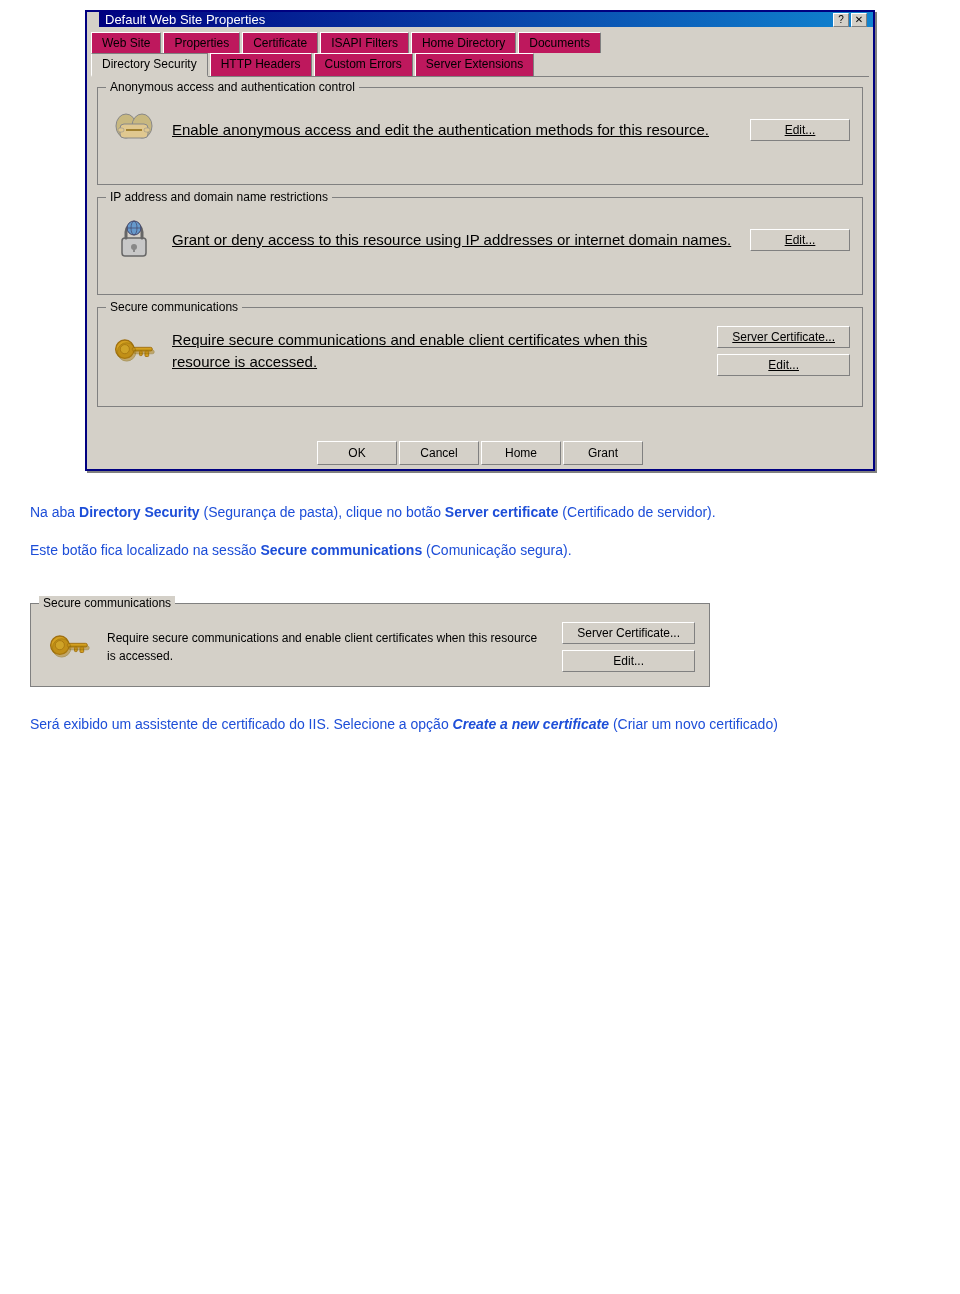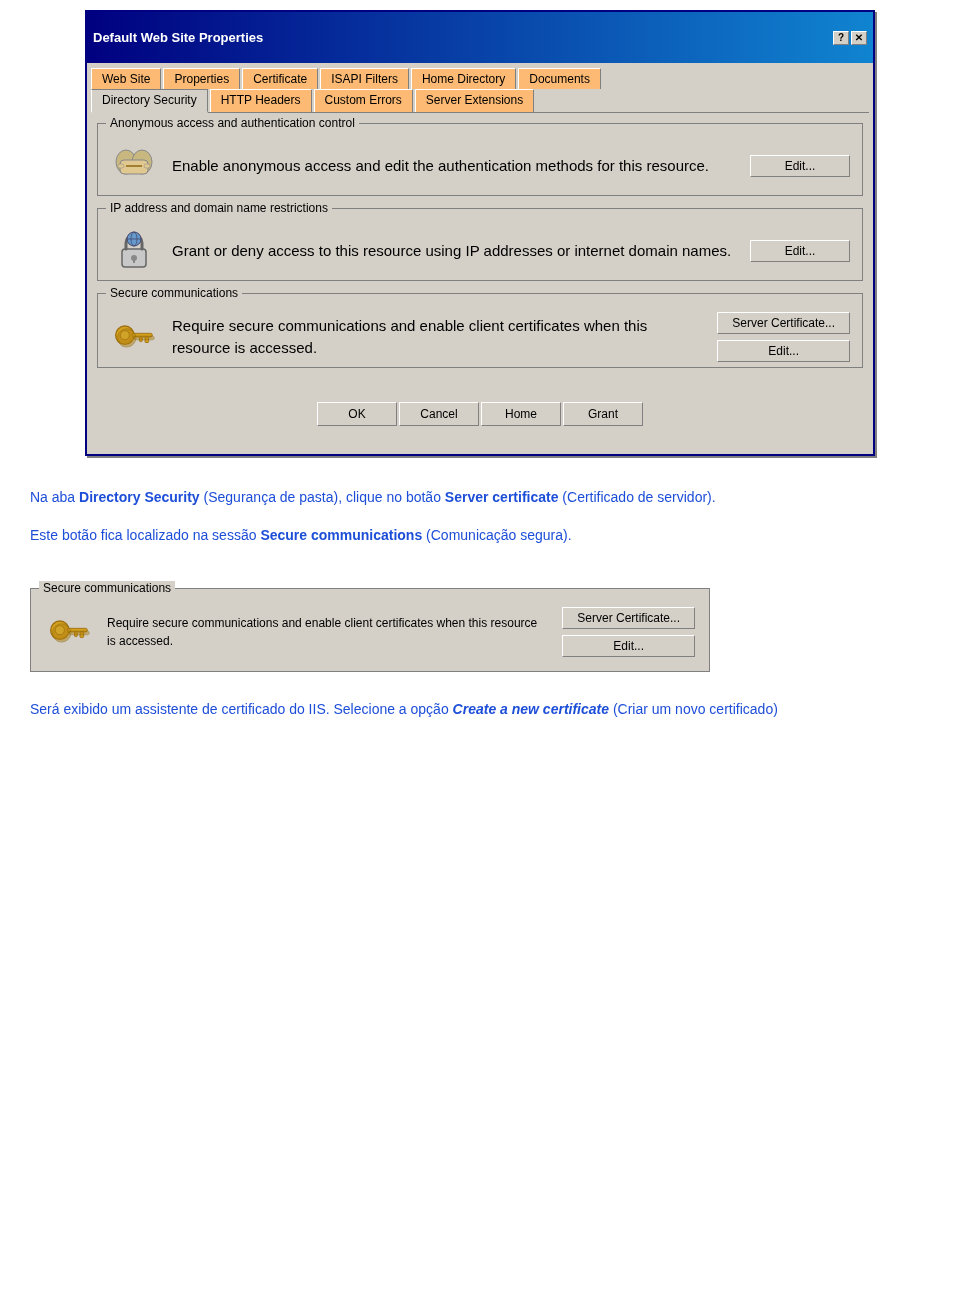--- a/index.html
+++ b/index.html
@@ -16,26 +16,27 @@
       width: 790px;
       margin: 10px auto 20px auto;
       border: 2px solid #000080;
       background: #d4d0c8;
       box-shadow: 2px 2px 0 #808080;
     }
 
     .title-bar {
       background: linear-gradient(to right, #000080, #1084d0);
       color: #fff;
-      padding: 18px 6px;
+      padding: 0 6px;
       display: flex;
       justify-content: space-between;
       align-items: center;
-      font-weight: bold;
+      font-weight: normal;
       font-size: 13px;
+      margin-left: 12px;
     }
 
     .title-bar-buttons {
       display: flex;
       gap: 2px;
     }
 
     .title-bar-btn {
       width: 16px;
       height: 14px;
@@ -56,21 +57,21 @@
       padding: 4px 4px 0 4px;
     }
 
     .tab-row {
       display: flex;
       gap: 2px;
       flex-wrap: nowrap;
     }
 
     .tab {
-      background: #fdba74;
+      background: #be185d;
       border: 1px solid;
       border-color: #fff #808080 #d4d0c8 #fff;
       border-bottom: none;
       padding: 3px 10px;
       font-size: 12px;
       cursor: pointer;
       white-space: nowrap;
       position: relative;
       top: 1px;
     }
@@ -95,23 +96,24 @@
     
     .content {
       padding: 10px;
       background: #d4d0c8;
     }
 
     
     .group-box {
       border: 1px solid #808080;
       margin-bottom: 12px;
-      padding: 10px 12px 5px 12px;
+      padding: 10px 12px 30px 12px;
       position: relative;
       background: #d4d0c8;
+      text-decoration: underline;
     }
 
     .group-label {
       position: absolute;
       top: -8px;
       left: 8px;
       background: #d4d0c8;
       padding: 0 4px;
       font-size: 12px;
     }
@@ -155,21 +157,21 @@
       cursor: pointer;
       text-align: center;
       min-width: 90px;
     }
 
     
     .bottom-bar {
       display: flex;
       justify-content: center;
       gap: 2px;
-      padding: 12px 0 28px 0;
+      padding: 12px 0 4px 0;
     }
 
     .bottom-btn {
       background: #d4d0c8;
       border: 1px solid;
       border-color: #fff #808080 #808080 #fff;
       padding: 4px 20px;
       font-size: 12px;
       cursor: pointer;
       min-width: 80px;

